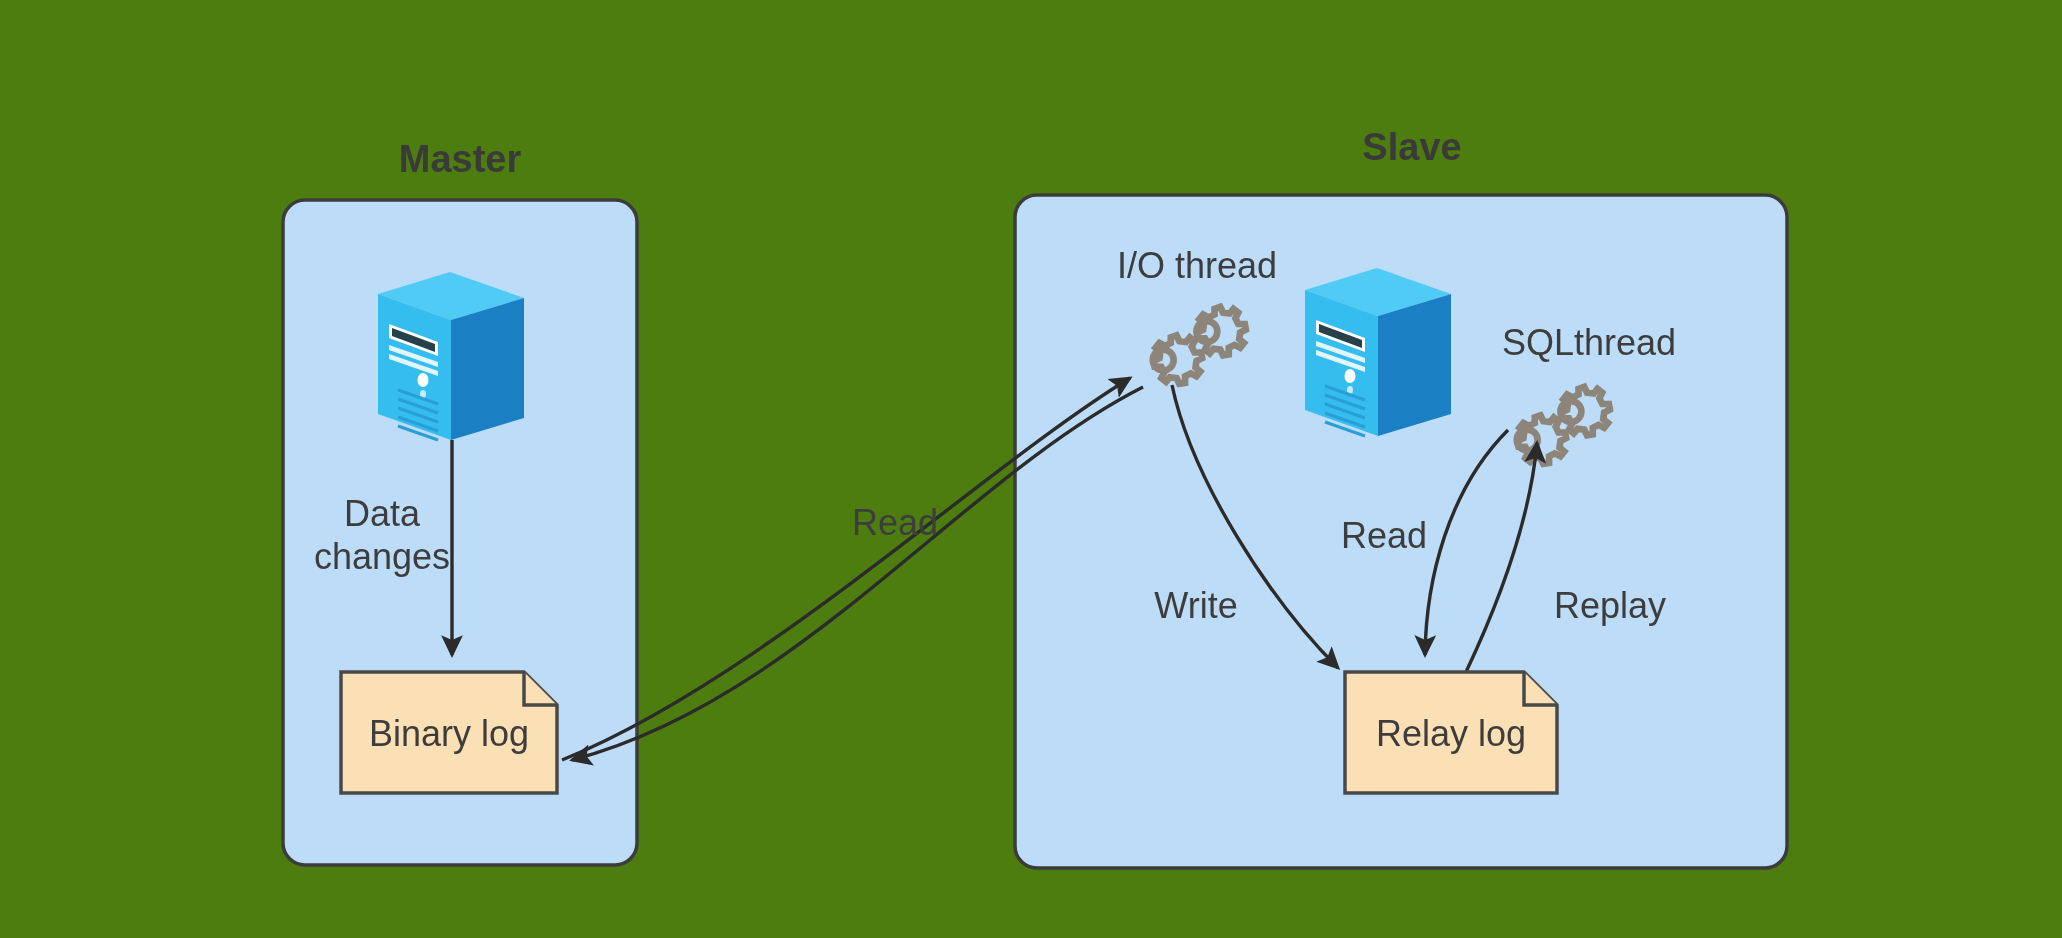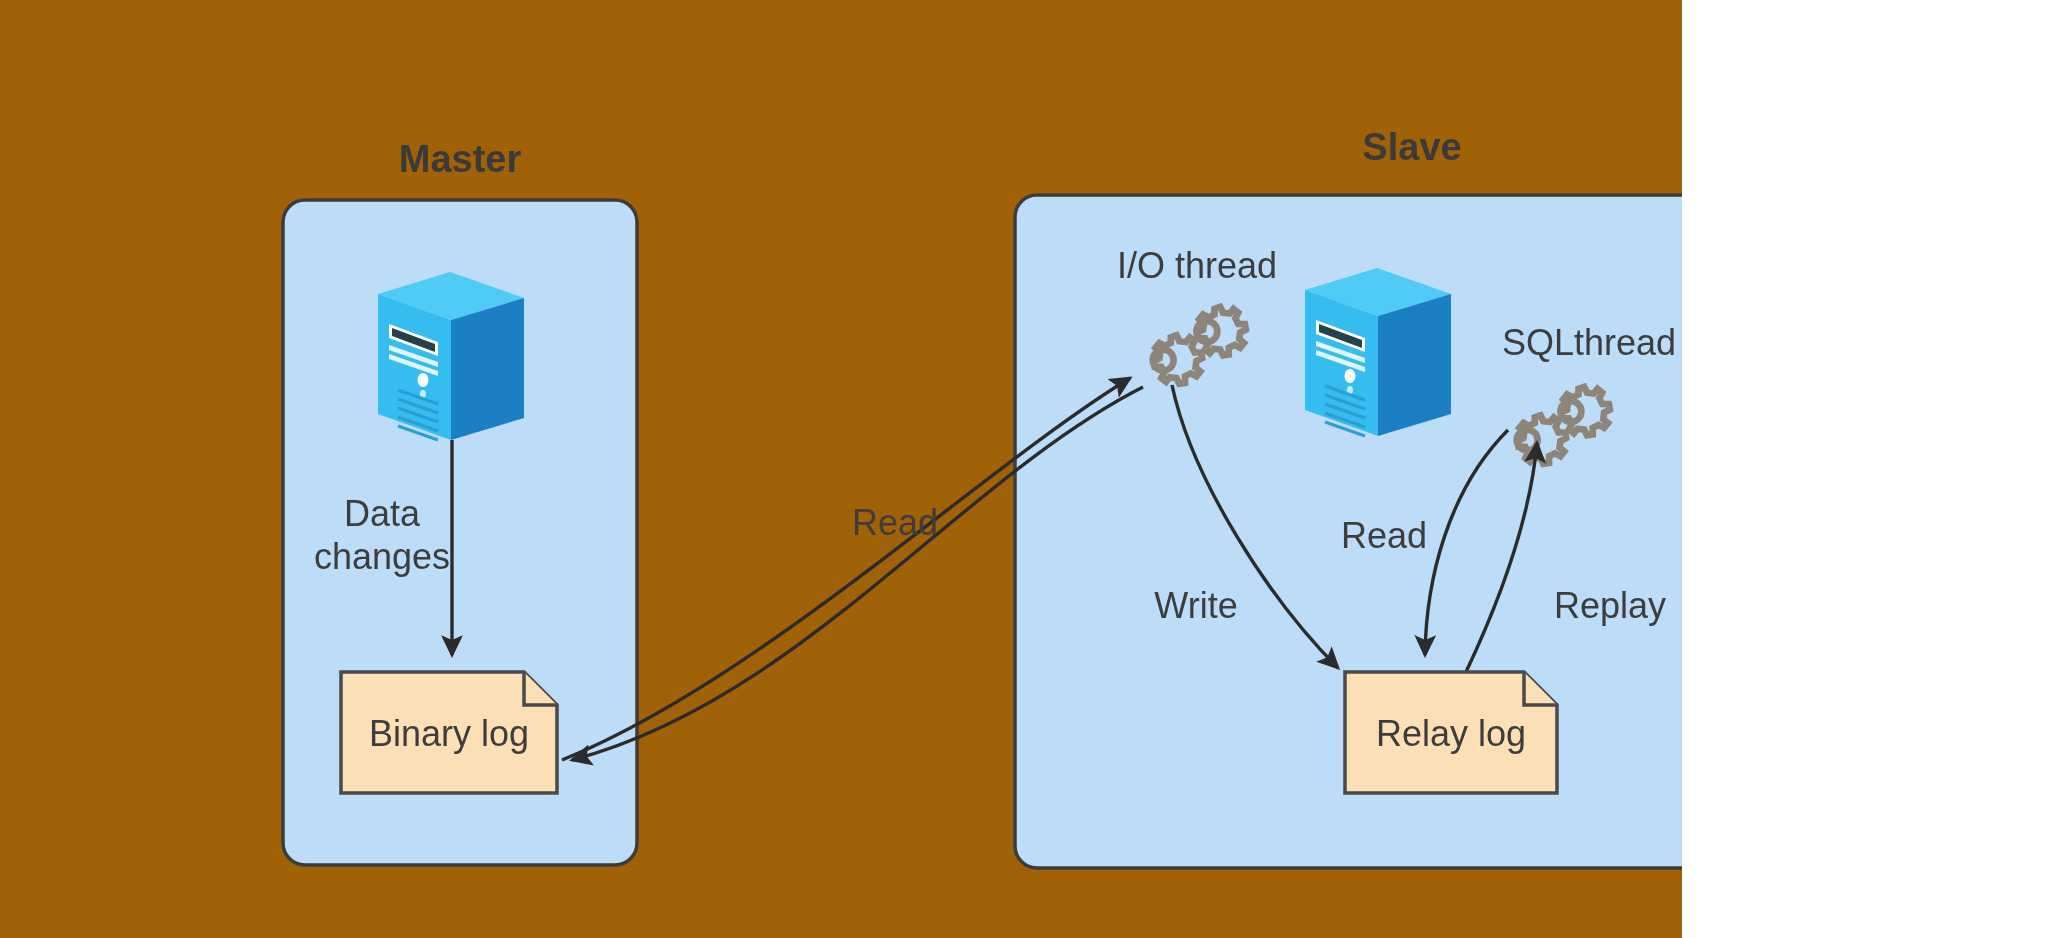--- a/index.html
+++ b/index.html
@@ -2,23 +2,23 @@
 <html><head>
 <meta charset="utf-8">
 <style>
   html, body {
     margin: 0;
     padding: 0;
     background: #ffffff;
   }
   #stage {
     position: relative;
-    width: 1682px;
+    width: 2062px;
     height: 938px;
-    background: #a16207;
+    background: #4d7c0f;
     overflow: hidden;
     font-family: "Liberation Sans", sans-serif;
     text-align: center;
   }
   #diagram-svg {
     position: absolute;
     left: 0;
     top: 0;
     width: 2062px;
     height: 938px;

